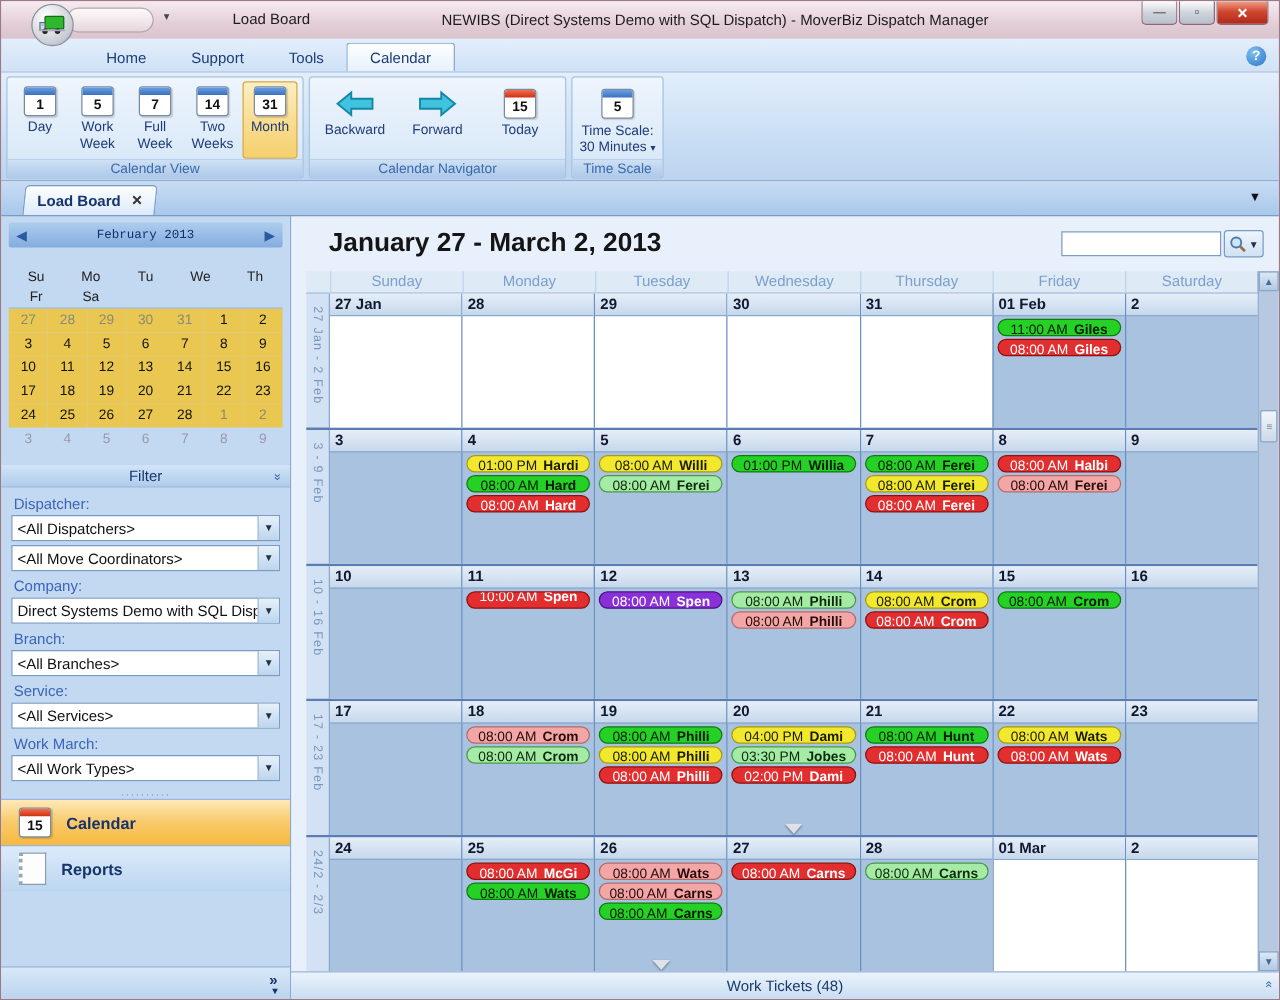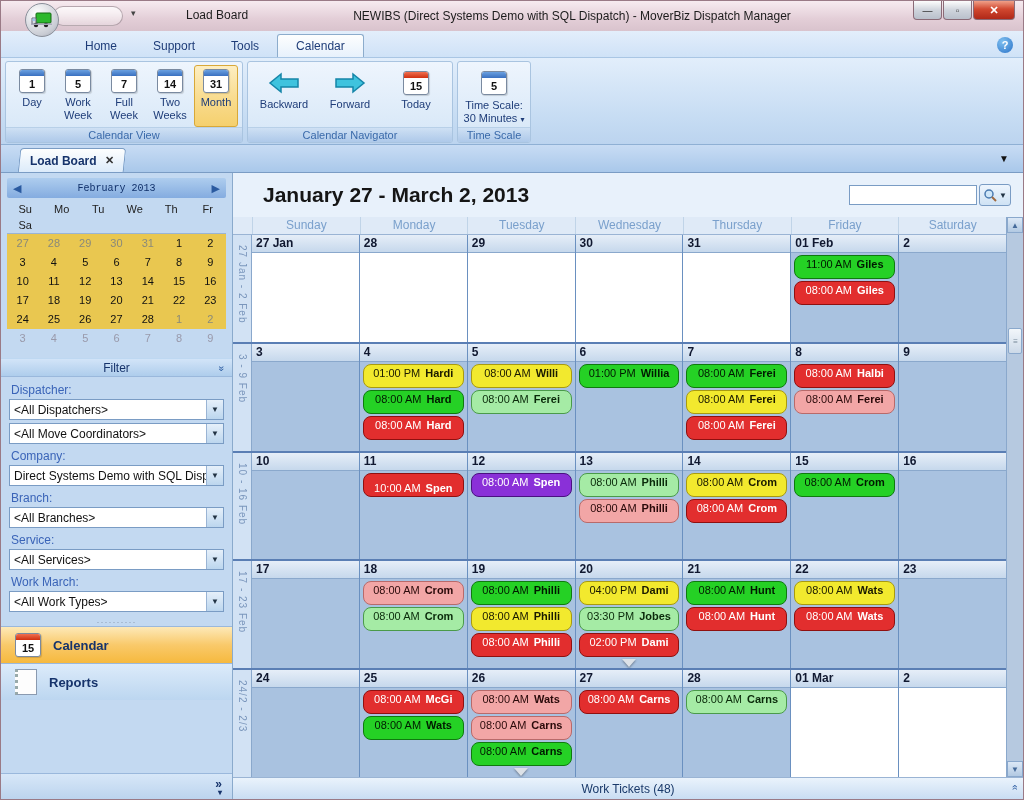--- a/index.html
+++ b/index.html
@@ -48,21 +48,21 @@
 
   
   .main { flex:1; display:flex; min-height:0; }
 
   
   .leftpanel { width:232px; background:#c3d9f1; border-right:1px solid #8aaacc; display:flex; flex-direction:column; }
   .minical { margin:5px 6px 2px; }
   .minical-header { height:20px; background:linear-gradient(#aecdee,#84ace0); display:flex; align-items:center; justify-content:space-between; padding:0 6px; border-radius:2px; }
   .minical-title { font-size:10px; color:#10306a;font-family:Liberation Mono, monospace; }
   .mini-nav { font-size:11px; color:#2a5aa0; }
-  .mini-dow { display:grid; grid-template-columns:repeat(6,1fr); margin-top:3px; border-bottom:1px solid #9ab4d4; }
+  .mini-dow { display:grid; grid-template-columns:repeat(5,1fr); margin-top:16px; border-bottom:1px solid #9ab4d4; }
   .mini-dow div { text-align:center; font-size:11px; color:#222; padding:2px 0; }
   .mini-grid { display:grid; grid-template-columns:repeat(7,1fr); }
   .mini-cell { text-align:center; font-size:11px; color:#111; padding:3px 0 4px; }
   .mini-cell.hl { background:#e9c750; }
   .mini-cell.muted { color:#8a8a7a; }
   .mini-cell.muted:not(.hl) { color:#99a; }
 
   .filterbar { height:19px; margin-top:8px; background:linear-gradient(#d2e4f8,#aecdec); border-top:1px solid #bed8f2; border-bottom:1px solid #9ab8dc; display:flex; align-items:center; justify-content:center; position:relative; }
   .filterbar-label { font-size:12px; color:#16336b; }
   .filterbar-chevron { position:absolute; right:8px; font-size:10px; color:#2a5aa0; transform:rotate(90deg); letter-spacing:-2px; }
@@ -87,38 +87,38 @@
   
   .calarea { flex:1; display:flex; flex-direction:column; background:#e8f1fb; min-width:0; }
   .calheader { height:44px; display:flex; align-items:center; justify-content:space-between; padding:0 12px 0 30px; flex:0 0 auto; }
   .caltitle { font-size:21px; font-weight:bold; color:#151515; letter-spacing:0px; }
   .searchwrap { display:flex; align-items:center; gap:2px; }
   .searchinput { width:128px; height:20px; border:1px solid #7a9cc4; font-size:12px; padding:0 4px; background:#fff; }
   .searchbtn { width:32px; height:22px; border:1px solid #7a9cc4; border-radius:3px; background:linear-gradient(#eef5fd,#cfe2f4); display:flex; align-items:center; justify-content:center; gap:2px; }
   .searchbtn .sdrop { font-size:8px; color:#234; }
 
   .calmiddle { flex:1; display:flex; min-height:0; }
-  .calcol { flex:1; display:flex; flex-direction:column; min-width:0; }
+  .calcol { flex:1; display:flex; flex-direction:column; min-width:0;padding-left:12px; }
 
   .dowrow { height:18px; display:flex; background:#dfeaf7; border-bottom:1px solid #9ab4d4; flex:0 0 auto; }
   .dow-spacer { width:19px; }
   .dowcell { flex:1; text-align:center; font-size:12px; color:#7aa0cc; border-left:1px solid #c0d4e8; line-height:17px; }
   .dowcell:first-of-type { border-left:none; }
 
   .calgrid { flex:1; display:flex; flex-direction:column; min-height:0; }
   .week { flex:1; display:flex; border-top:2px solid #5a7eb4; min-height:0; }
   .week:first-child { border-top:none; }
   .week-gutter { width:19px; background:#d2e2f4; border-right:1px solid #8aa8cc; display:flex; align-items:flex-start; justify-content:center; padding-top:10px; }
   .week-gutter span { writing-mode:vertical-rl; font-size:10px; color:#7a96bc; letter-spacing:1px; }
   .day { flex:1; border-left:1px solid #6a90c0; display:flex; flex-direction:column; background:#a9c2e0; position:relative; min-width:0; }
   .day:nth-child(2) { border-left:none; }
   .day.other { background:#ffffff; }
   .datebar { height:18px; background:linear-gradient(#e6eef8,#c6d8ec); border-bottom:1px solid #8aa8cc; font-size:12px; font-weight:bold; color:#101830; padding:1px 0 0 4px; flex:0 0 auto; white-space:nowrap; overflow:hidden; }
   .events { padding:2px 3px; display:flex; flex-direction:column; gap:2px; overflow:hidden; }
-  .event { height:24px; border-radius:8px; border:1px solid rgba(0,0,0,.45); font-size:11px; line-height:16px; display:flex; justify-content:center; gap:5px; overflow:hidden; white-space:nowrap; padding:0 3px; flex:0 0 auto; }
+  .event { height:14px; border-radius:8px; border:1px solid rgba(0,0,0,.45); font-size:11px; line-height:16px; display:flex; justify-content:center; gap:5px; overflow:hidden; white-space:nowrap; padding:0 3px; flex:0 0 auto; }
   .event .ename { font-weight:bold; }
   .week:not(:last-child) .event { background-image:
       repeating-linear-gradient(90deg, rgba(0,0,0,.10) 0 1px, transparent 1px 7px),
       repeating-linear-gradient(0deg, rgba(0,0,0,.10) 0 1px, transparent 1px 6px); }
   .more-indicator { position:absolute; bottom:1px; left:50%; margin-left:-7px; width:0; height:0; border-left:7px solid transparent; border-right:7px solid transparent; border-top:8px solid #dde2e8; filter:drop-shadow(0 1px 1px rgba(0,0,0,.4)); }
 
   .vscroll { width:17px; background:#b6c9e0; border-left:1px solid #8aa8cc; display:flex; flex-direction:column; }
   .varrow { height:16px; background:linear-gradient(#dce8f6,#b2c9e2); border:1px solid #8aa8cc; font-size:8px; color:#456a9a; text-align:center; line-height:15px; }
   .vtrack { flex:1; position:relative; }
   .vthumb { position:absolute; top:18%; left:1px; right:1px; height:26px; background:linear-gradient(#f2f6fa,#ccd9e8); border:1px solid #8aa8cc; border-radius:2px; display:flex; align-items:center; justify-content:center; font-size:8px; color:#789; letter-spacing:-1px; }

